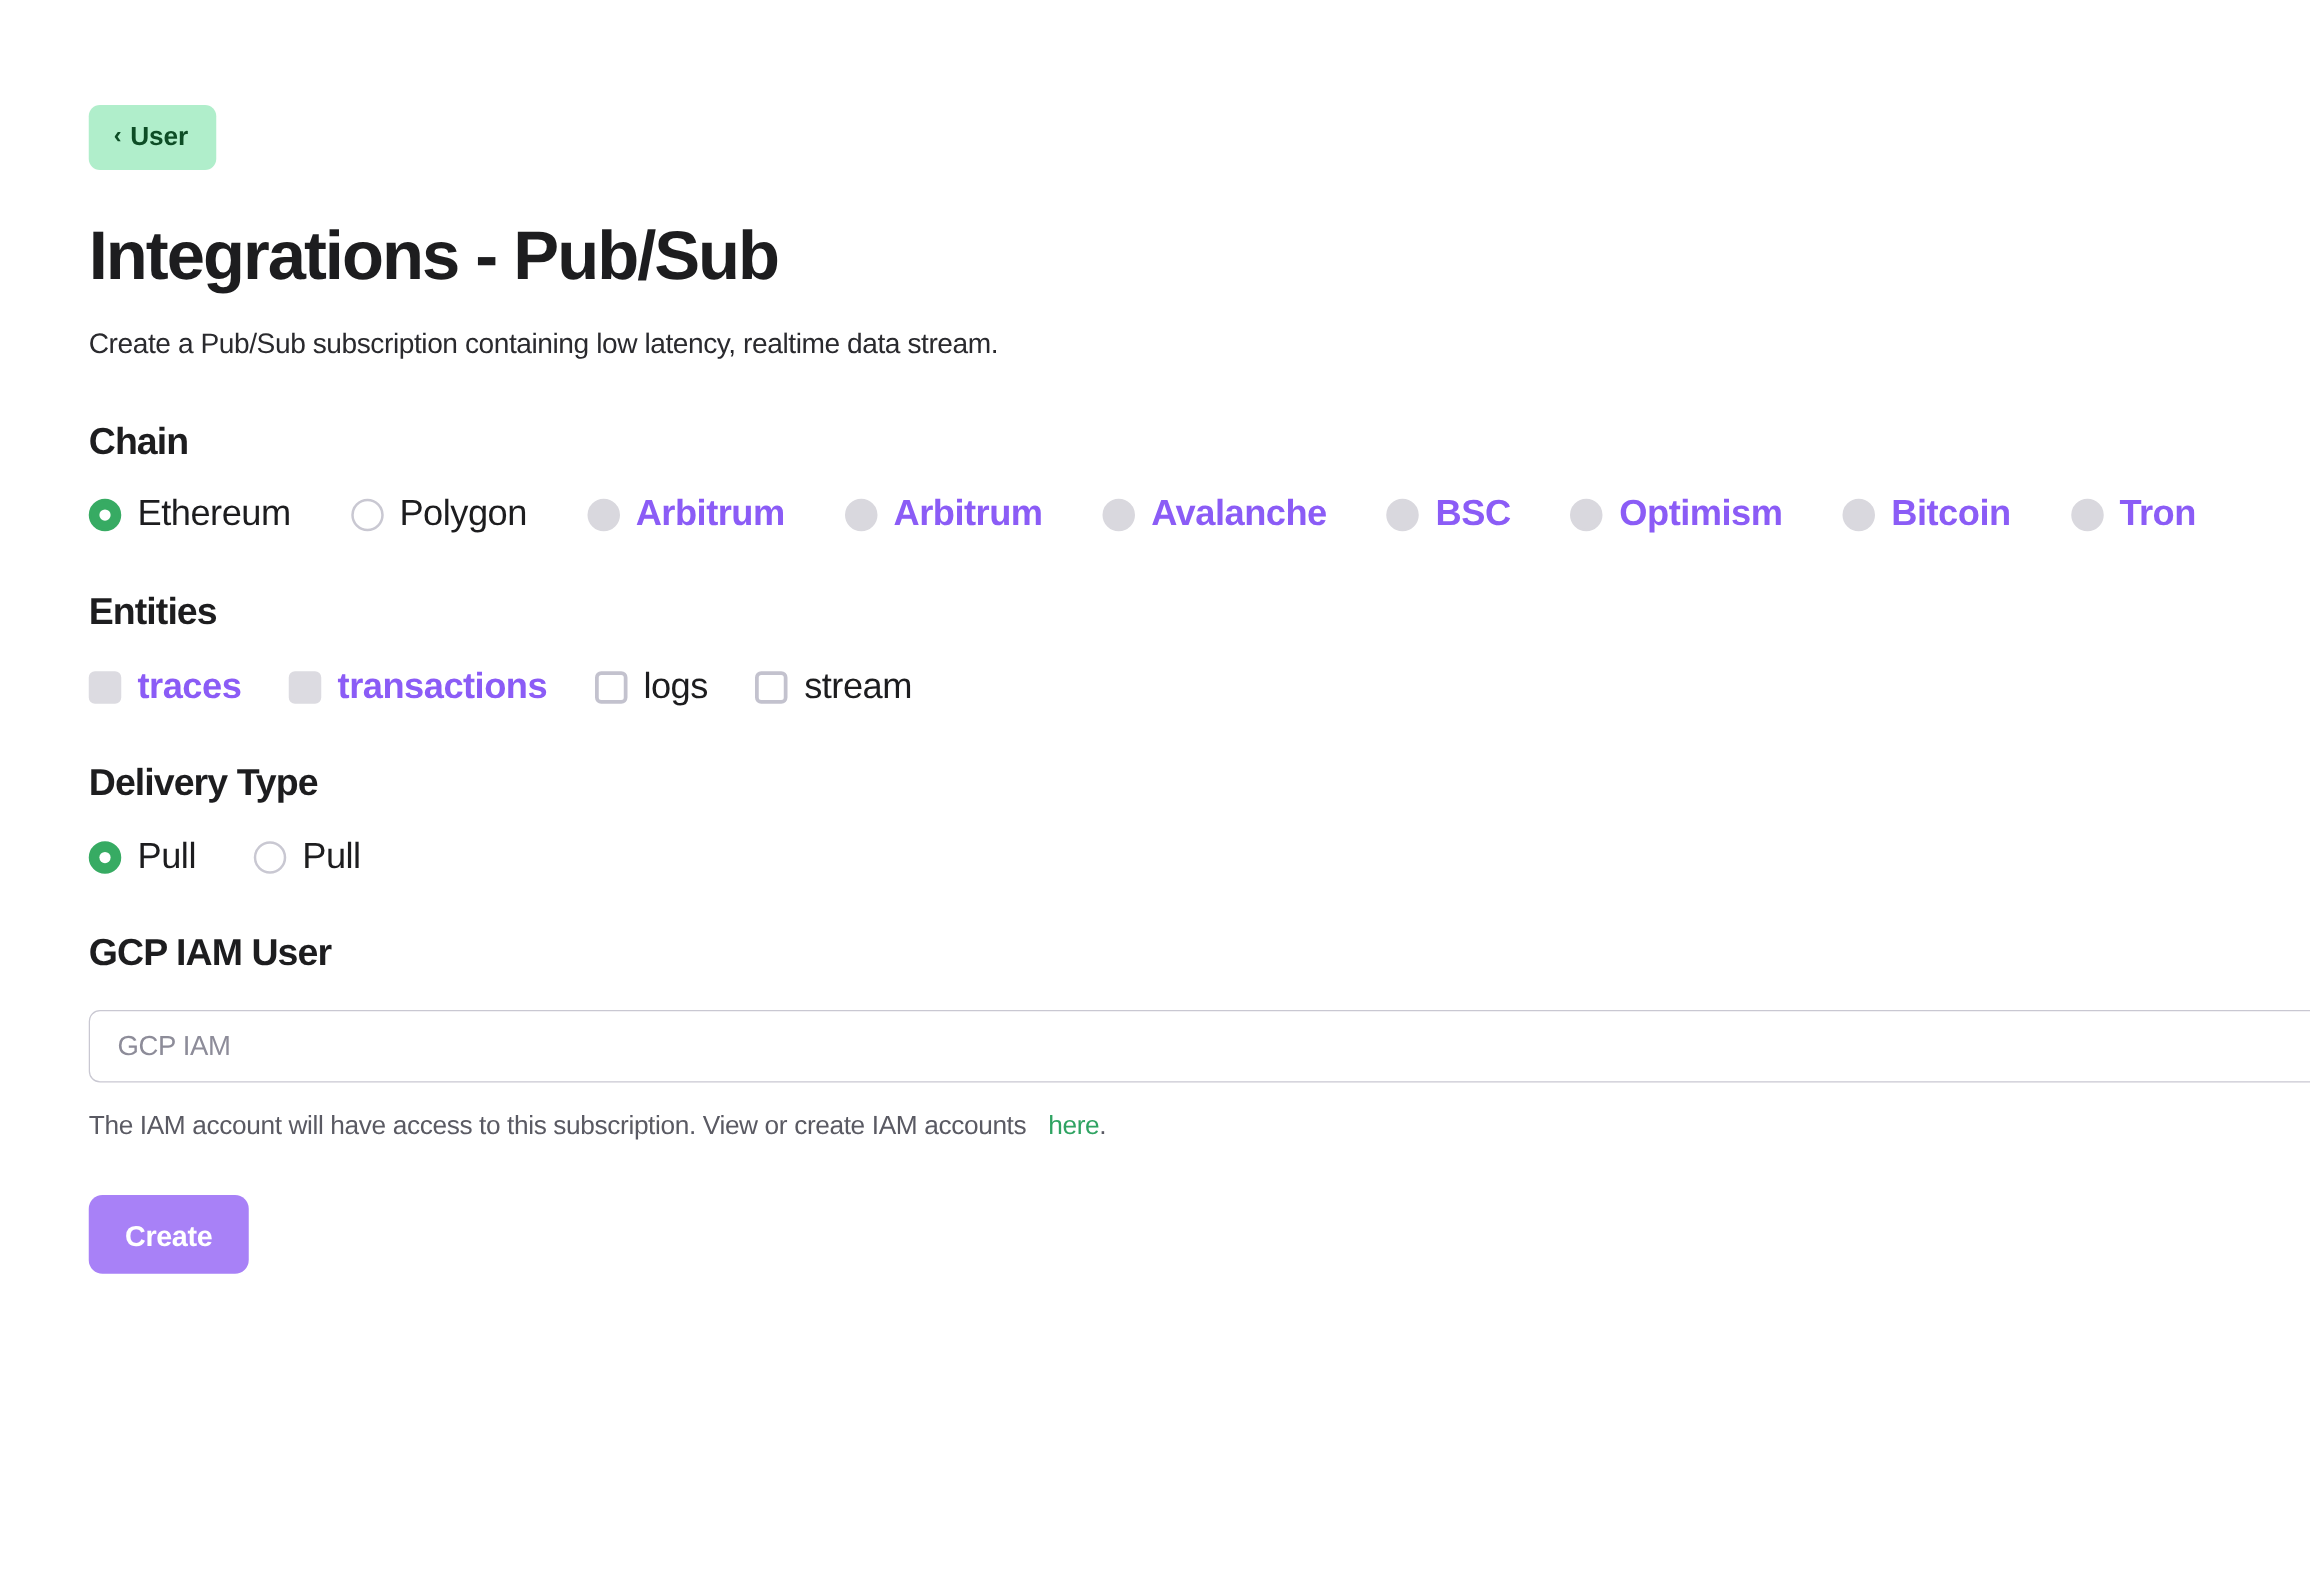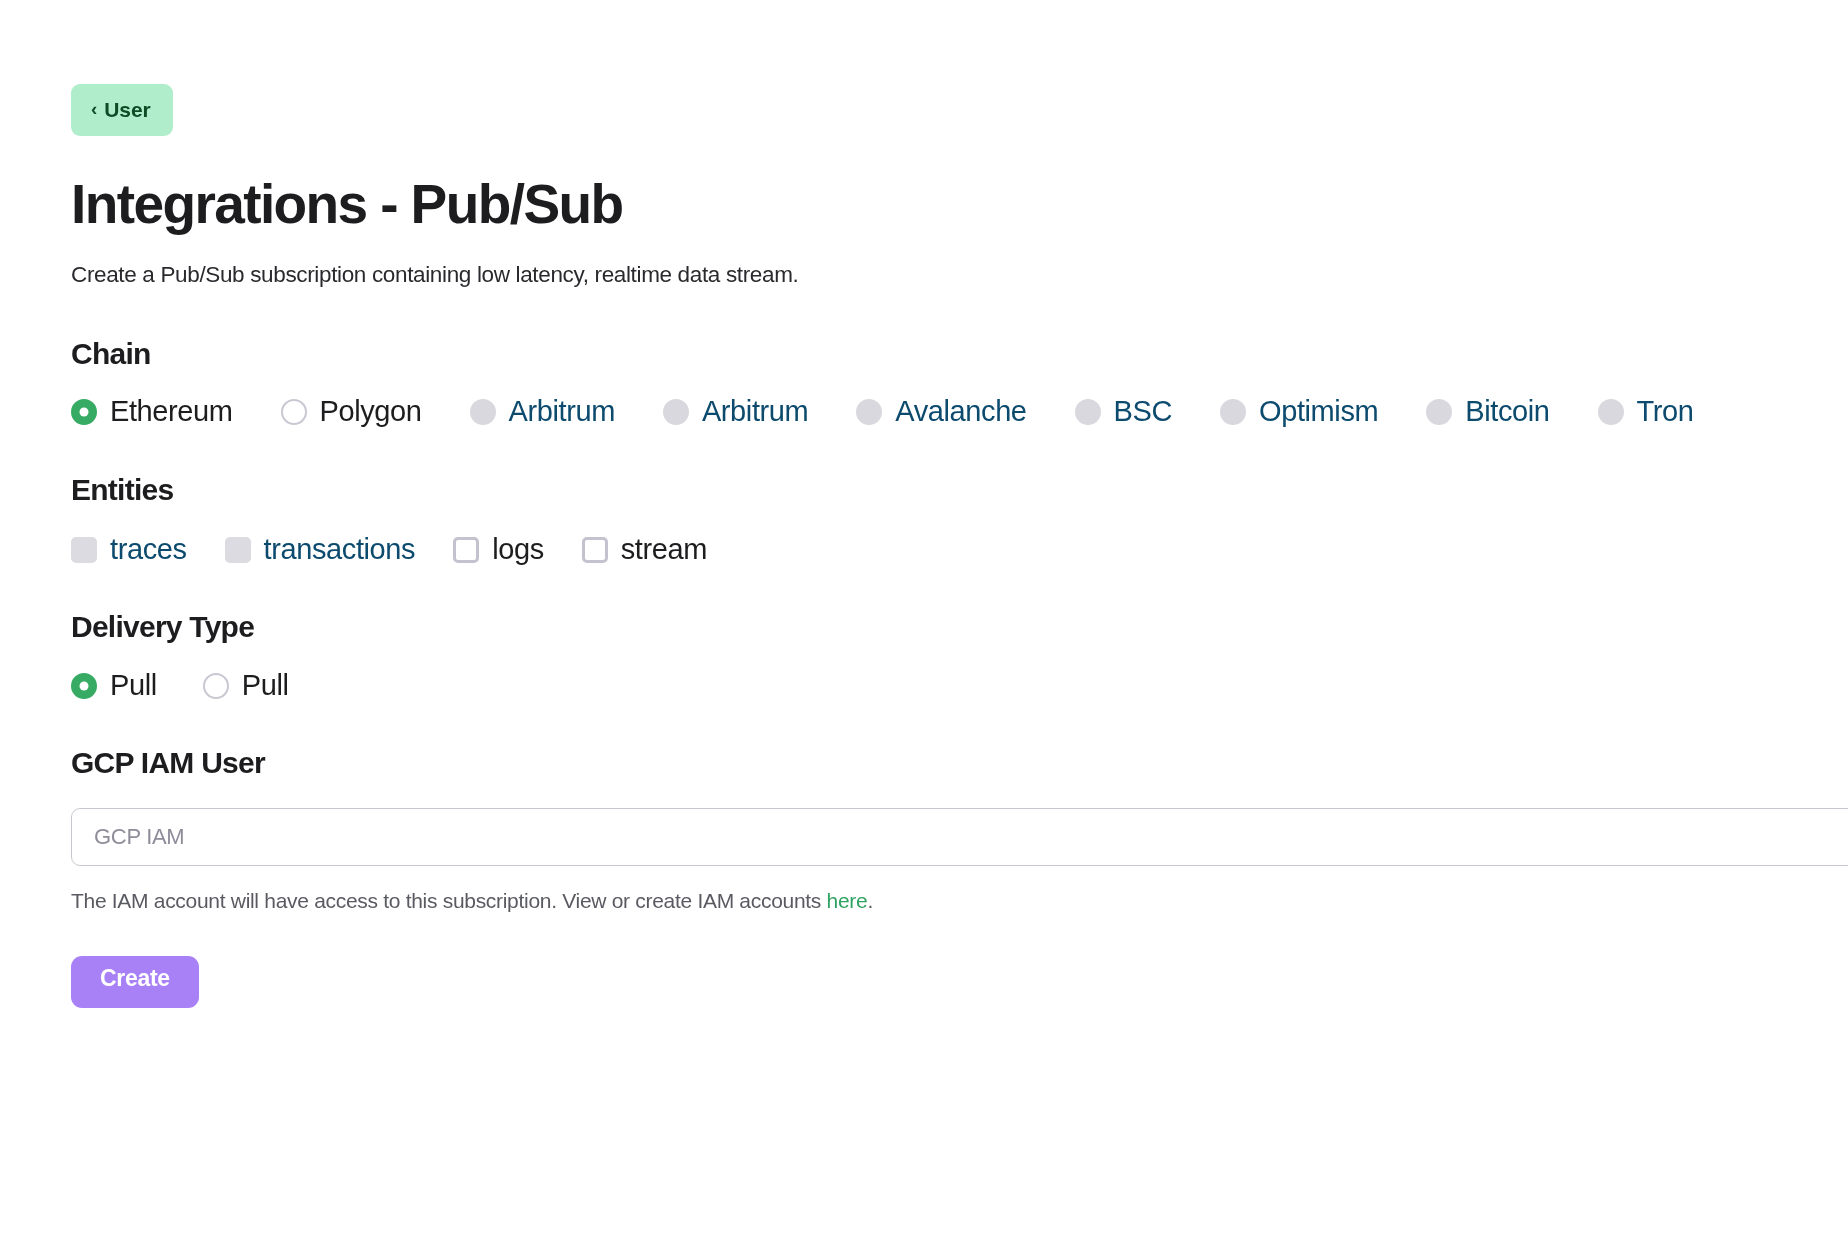--- a/index.html
+++ b/index.html
@@ -149,21 +149,21 @@
     border-color: #dcdbe1;
   }
 
   .option-label {
     font-size: 29px;
     font-weight: 400;
     color: #1d1d1f;
     letter-spacing: -0.4px;
     line-height: 1;
   }
-  .option.disabled .option-label { color: #0c4a6e; }
+  .option.disabled .option-label { color: #8b5cf6; font-weight: bold; }
 
   
   .gcp-input {
     display: block;
     margin-top: 29px;
     width: 1800px;
     height: 58px;
     padding: 0 22px;
     font-family: "Liberation Sans", sans-serif;
     font-size: 22px;
@@ -181,31 +181,32 @@
     font-size: 21px;
     font-weight: 400;
     color: #5a5a63;
     letter-spacing: -0.3px;
     line-height: 1.25;
   }
   .helper-link {
     color: #2fa362;
     text-decoration: none;
     cursor: pointer;
+    margin-left: 12px;
   }
 
   
   .create-btn {
     display: inline-block;
     margin-top: 42px;
     background: #a881f7;
     color: #ffffff;
     border: none;
     border-radius: 11px;
-    padding: 11px 29px 18px 29px;
+    padding: 22px 29px 18px 29px;
     font-family: "Liberation Sans", sans-serif;
     font-size: 23px;
     font-weight: 600;
     letter-spacing: -0.3px;
     line-height: 1;
     cursor: pointer;
   }
 </style>
 </head>
 <body>

